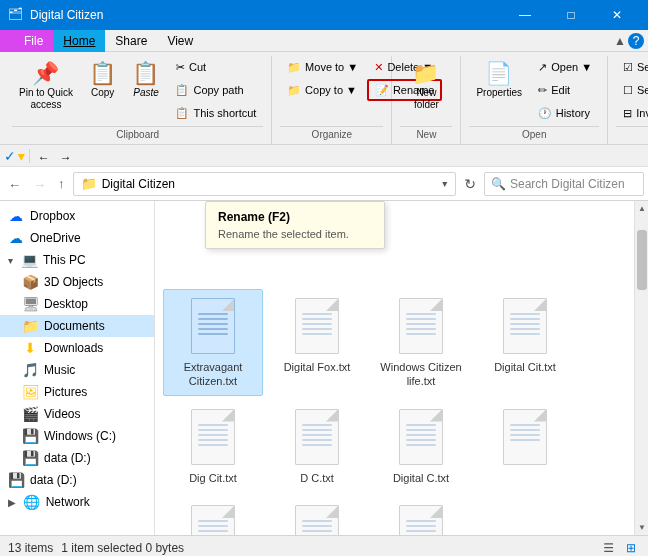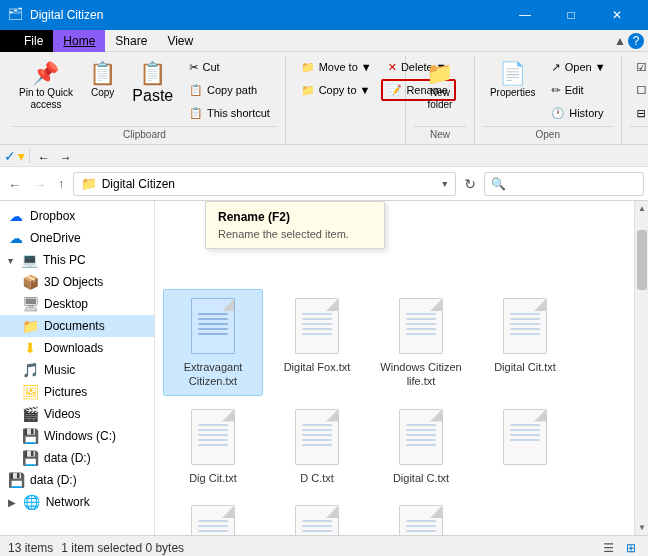--- a/index.html
+++ b/index.html
@@ -32,21 +32,21 @@
       border-bottom: 1px solid #d4d4d4;
     }
     .menu-item {
       padding: 2px 10px;
       font-size: 12px;
       cursor: pointer;
       height: 22px;
       display: flex;
       align-items: center;
     }
-    .menu-item.active { background: #8b5cf6; text-decoration: underline; }
+    .menu-item.active { background: #0ea5e9; text-decoration: underline; }
 
     
     .ribbon {
       background: #f0f0f0;
       border-bottom: 1px solid #d4d4d4;
       padding: 4px 4px 0 4px;
       display: flex;
       align-items: stretch;
       min-height: 90px;
     }
@@ -371,21 +371,21 @@
   <span class="title-bar-icon">🗂</span>
   <span class="title-bar-text">Digital Citizen</span>
   <div class="title-bar-controls">
     <button class="title-bar-btn">—</button>
     <button class="title-bar-btn">□</button>
     <button class="title-bar-btn close">✕</button>
   </div>
 </div>
 
 <div class="menu-bar">
-  <div class="menu-item" style="background:#000000;color:white;padding-left:24px;">File</div>
+  <div class="menu-item" style="background:#d946ef;color:white;padding-left:24px;">File</div>
   <div class="menu-item active">Home</div>
   <div class="menu-item">Share</div>
   <div class="menu-item">View</div>
   <div style="flex:1;"></div>
   <div style="display:flex;align-items:center;padding-right:4px;gap:2px;">
     <span style="font-size:12px;cursor:pointer;color:#555;">▲</span>
     <span style="font-size:12px;cursor:pointer;color:white;background:#0078d7;border-radius:50%;width:16px;height:16px;display:flex;align-items:center;justify-content:center;">?</span>
   </div>
 </div>
 
@@ -396,21 +396,21 @@
       <div class="ribbon-btn" style="min-width:50px;">
         <span style="font-size:22px;">📌</span>
         <span style="font-size:10px;line-height:1.2;">Pin to Quick<br>access</span>
       </div>
       <div class="ribbon-btn" style="min-width:40px;">
         <span style="font-size:22px;">📋</span>
         <span style="font-size:10px;">Copy</span>
       </div>
       <div class="ribbon-btn" style="min-width:40px;">
         <span style="font-size:22px;">📋</span>
-        <span style="font-size:16px;">Paste</span>
+        <span style="font-size:10px;font-style:italic;">Paste</span>
       </div>
       <div class="ribbon-col">
         <div class="ribbon-btn-small">
           <span>✂</span>
           <span>Cut</span>
         </div>
         <div class="ribbon-btn-small">
           <span>📋</span>
           <span>Copy path</span>
         </div>
@@ -439,20 +439,21 @@
         <div class="ribbon-btn-small">
           <span style="color:#cc0000;">✕</span>
           <span>Delete ▼</span>
         </div>
         <div class="ribbon-btn-small rename-highlight" style="border: 2px solid #cc0000; border-radius:2px;">
           <span>📝</span>
           <span>Rename</span>
         </div>
       </div>
     </div>
+    <div class="ribbon-group-label">Organize</div>
   </div>
 
   <div class="ribbon-group">
     <div class="ribbon-group-content">
       <div class="ribbon-btn" style="min-width:52px;">
         <span style="font-size:22px;">📁</span>
         <span style="font-size:10px;line-height:1.2;">New<br>folder</span>
       </div>
     </div>
     <div class="ribbon-group-label">New</div>
@@ -516,20 +517,21 @@
   <button class="nav-btn disabled">→</button>
   <button class="nav-btn">↑</button>
   <div class="address-bar">
     <span style="color:#ffc000;font-size:13px;">📁</span>
     <span class="address-bar-text">Digital Citizen</span>
     <span class="address-dropdown">▾</span>
   </div>
   <button class="refresh-btn nav-btn">↻</button>
   <div class="search-bar">
     <span>🔍</span>
+    <span>Search Digital Citizen</span>
   </div>
 </div>
 
 <div class="main-area">
 
   <div class="sidebar">
     <div class="sidebar-item">
       <span class="sidebar-icon dropbox">☁</span>
       <span>Dropbox</span>
     </div>

